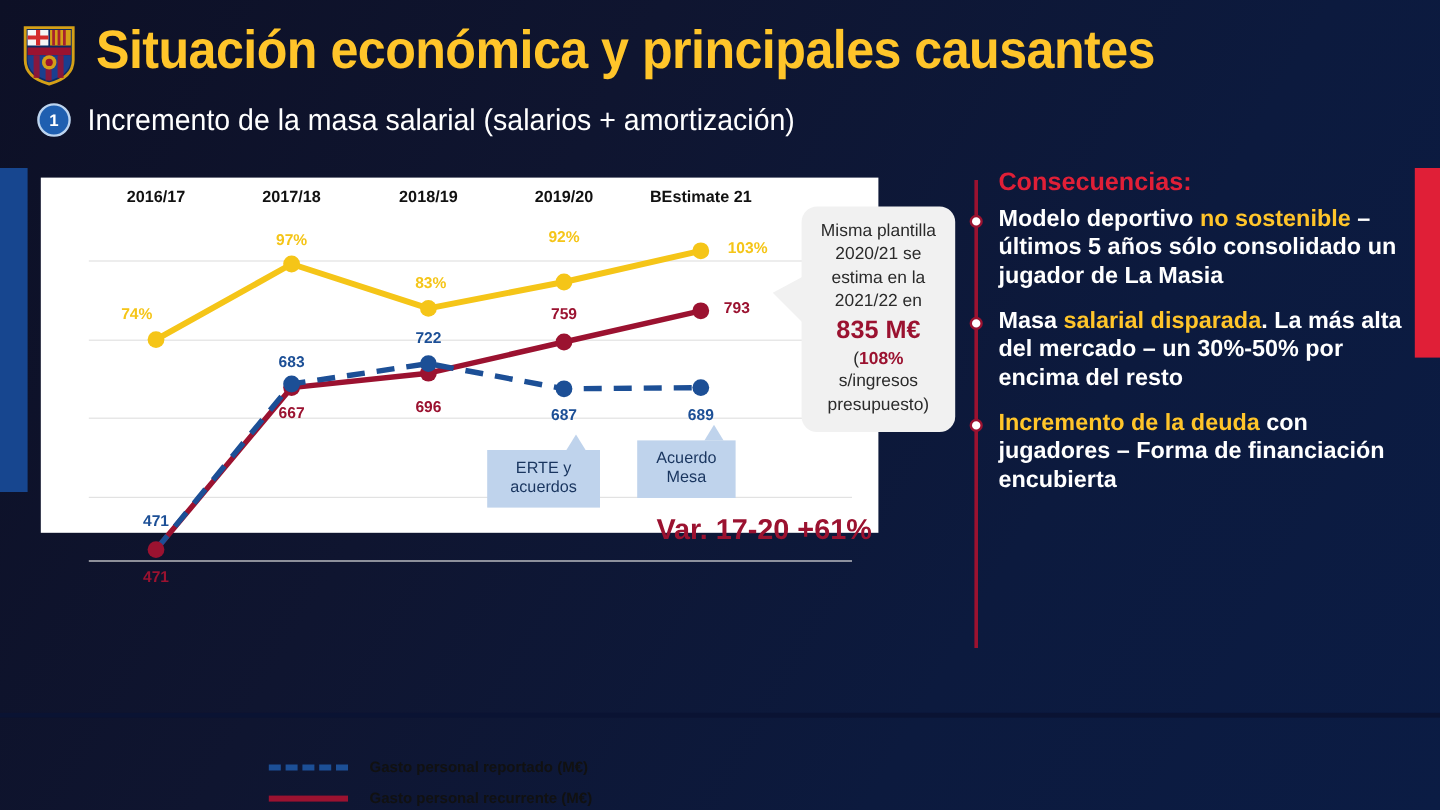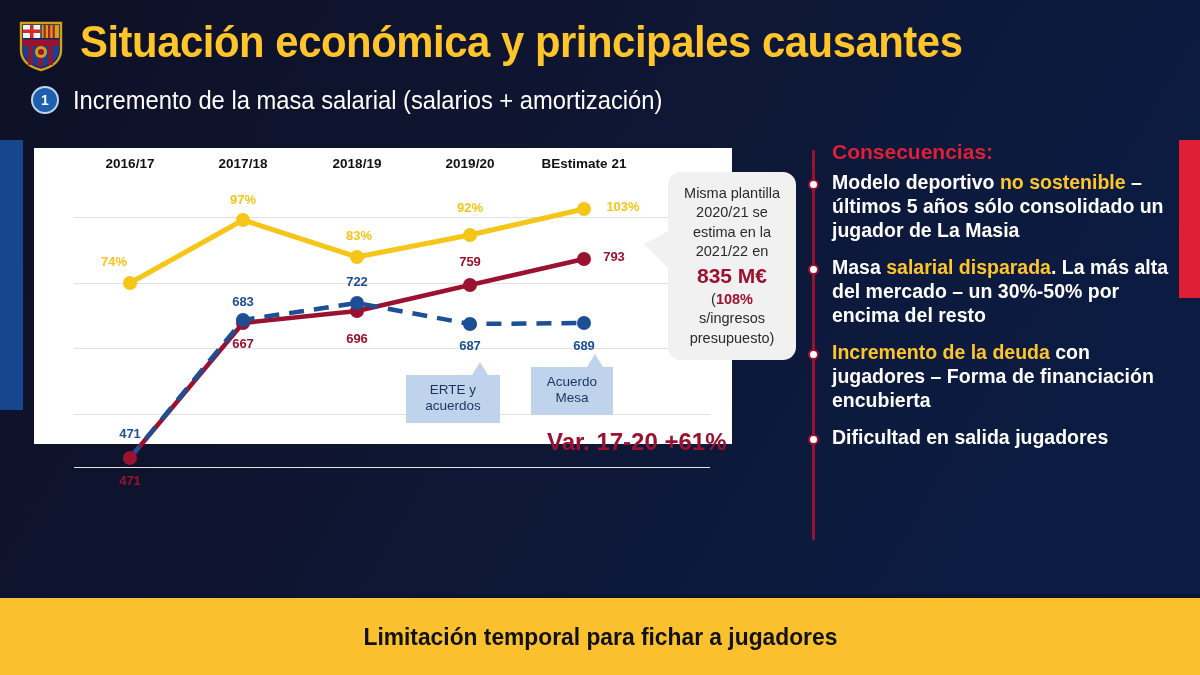--- a/index.html
+++ b/index.html
@@ -212,21 +212,21 @@
 
         <circle cx="209" cy="172" r="7" fill="#1c4f96"></circle>
         <circle cx="323" cy="155" r="7" fill="#1c4f96"></circle>
         <circle cx="436" cy="176" r="7" fill="#1c4f96"></circle>
         <circle cx="550" cy="175" r="7" fill="#1c4f96"></circle>
       </svg>
 
       <div class="dlabel yellow" style="left:80px;  top:106px">74%</div>
       <div class="dlabel yellow" style="left:209px; top:44px">97%</div>
       <div class="dlabel yellow" style="left:325px; top:80px">83%</div>
-      <div class="dlabel yellow" style="left:436px; top:52px">92%</div>
+      <div class="dlabel yellow" style="left:436px; top:42px">92%</div>
       <div class="dlabel yellow" style="left:589px; top:51px">103%</div>
 
       <div class="dlabel red" style="left:96px;  top:325px">471</div>
       <div class="dlabel red" style="left:209px; top:188px">667</div>
       <div class="dlabel red" style="left:323px; top:183px">696</div>
       <div class="dlabel red" style="left:436px; top:106px">759</div>
       <div class="dlabel red" style="left:580px; top:101px">793</div>
 
       <div class="dlabel blue" style="left:96px;  top:278px">471</div>
       <div class="dlabel blue" style="left:209px; top:146px">683</div>
@@ -282,24 +282,17 @@
     <div class="conseq-item">
       <span class="conseq-dot"></span>
       <div class="conseq-text"><span>Masa </span><span class="hl">salarial disparada</span><span>. La más alta del mercado – un 30%-50% por encima del resto</span></div>
     </div>
 
     <div class="conseq-item">
       <span class="conseq-dot"></span>
       <div class="conseq-text"><span class="hl">Incremento de la deuda</span><span> con jugadores – Forma de financiación encubierta</span></div>
     </div>
 
-    <div class="conseq-item">
-      <span class="conseq-dot"></span>
-      <div class="conseq-text"><span>Dificultad en salida jugadores</span></div>
-    </div>
   </div>
 
   <div id="banner-top-edge"></div>
-  <div id="banner">
-    <span id="banner-text">Limitación temporal para fichar a jugadores</span>
-  </div>
 
 </div>
 
 </body></html>

